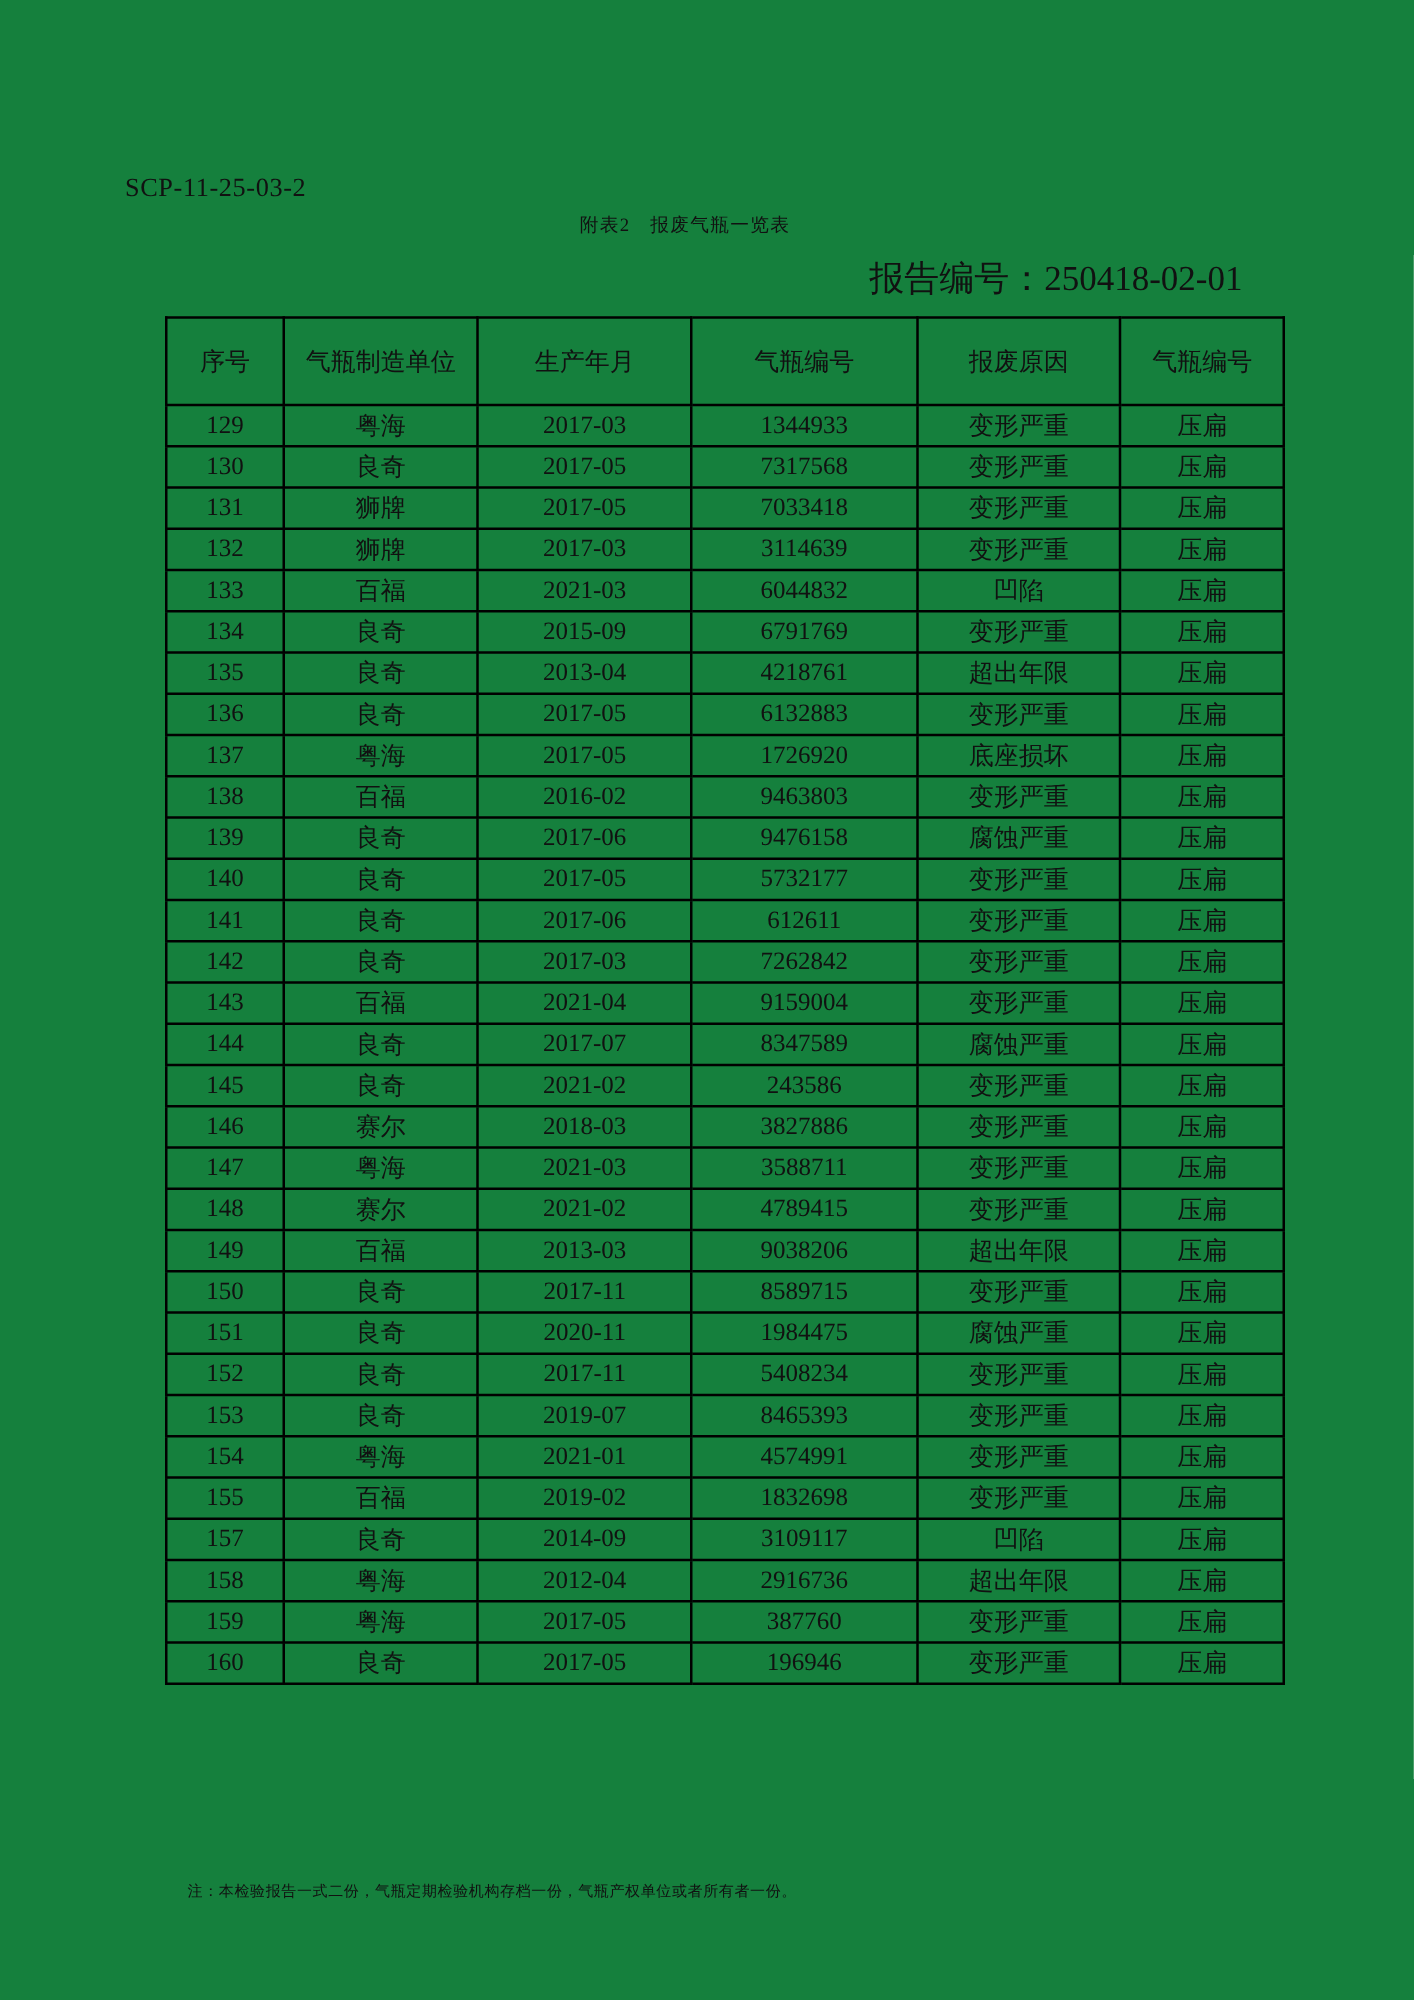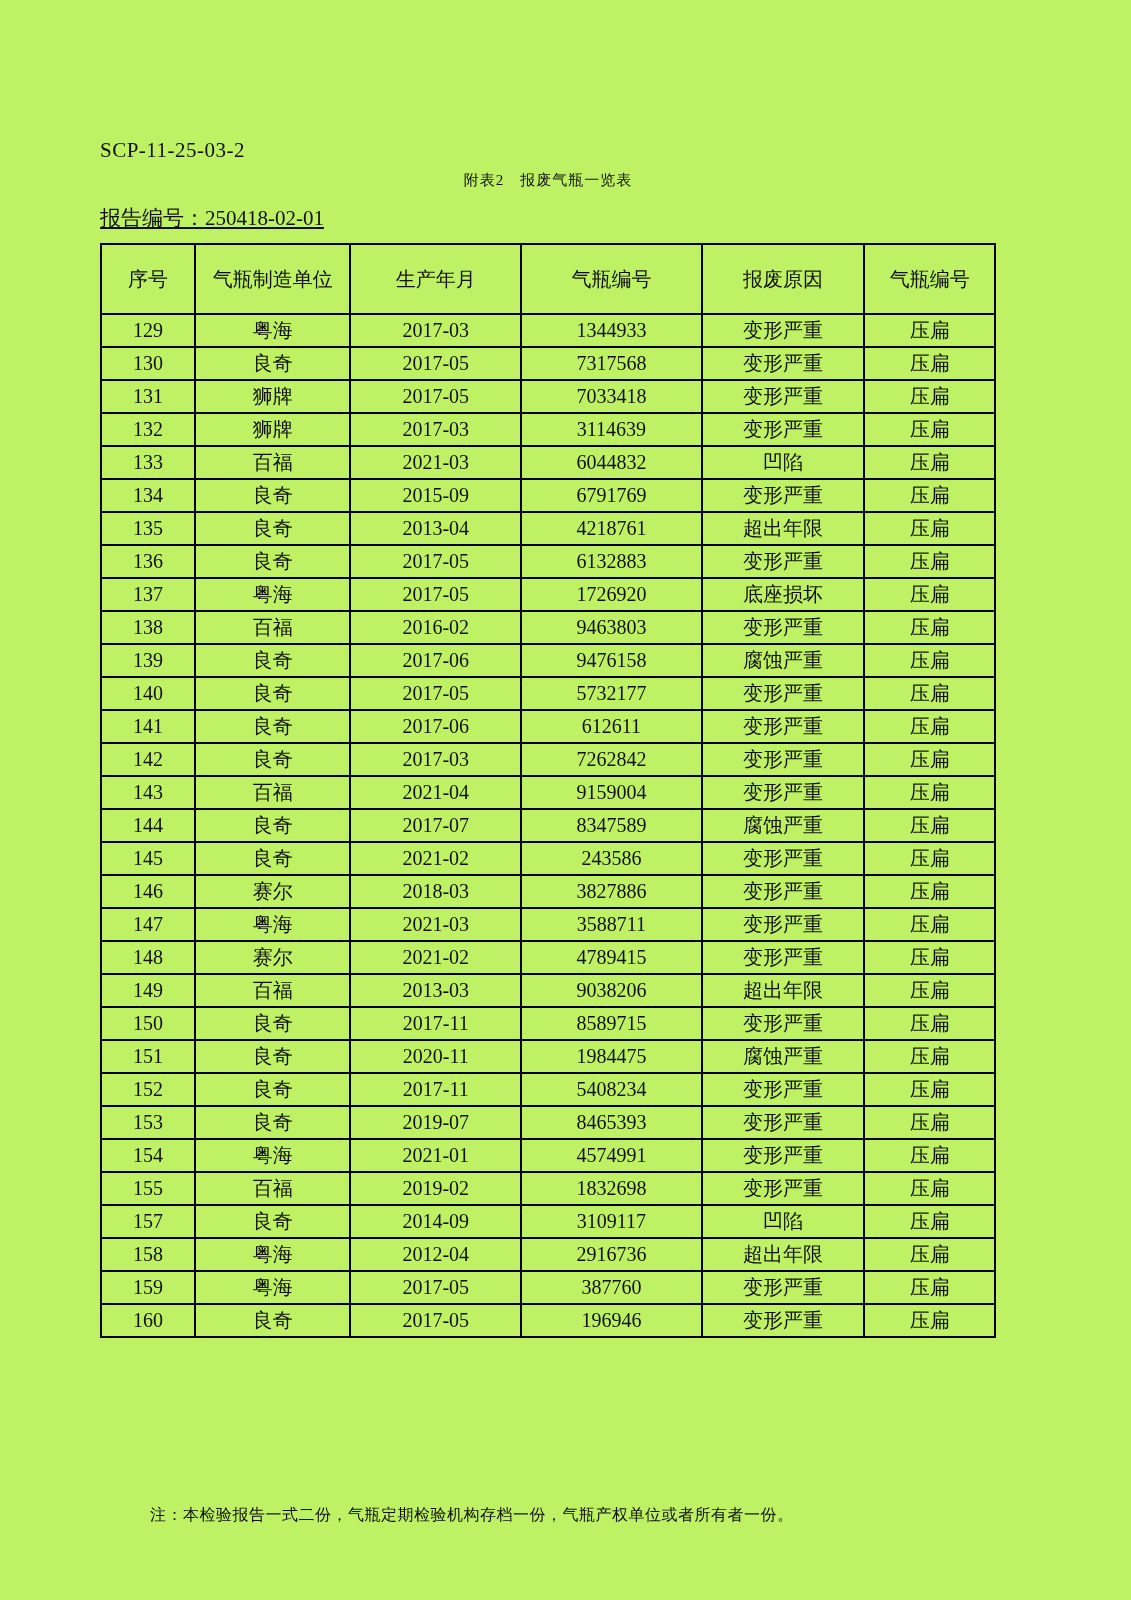--- a/index.html
+++ b/index.html
@@ -7,50 +7,51 @@
     width: 1131px;
     background: #ffffff;
     font-family: "Liberation Serif", "DejaVu Serif", serif;
     color: #111111;
   }
   body { height: 1600px; overflow: hidden; }
   .page {
     position: relative;
     width: 1131px;
     height: 1600px;
-    background: #bef264;
+    background: #15803d;
   }
   .content {
     position: absolute;
     left: 100px;
     top: 138px;
     width: 896px;
   }
   .doc-code {
     font-size: 21px;
     letter-spacing: 0.5px;
     text-align: left;
   }
   .doc-title {
     margin-top: 8px;
     text-align: center;
     font-size: 15px;
     letter-spacing: 1px;
   }
   .report-line {
     margin-top: 14px;
-    font-size: 21px;
+    text-align: right;
+    font-size: 28px;
     padding-right: 2px;
-    text-decoration: underline;
   }
   table.scrap-table {
     margin-top: 11px;
     width: 896px;
     border-collapse: collapse;
     table-layout: fixed;
+    margin-left: 32px;
   }
   table.scrap-table th,
   table.scrap-table td {
     border: 2px solid #000000;
     text-align: center;
     vertical-align: middle;
     font-weight: normal;
     font-size: 20px;
     padding: 0;
     overflow: hidden;
@@ -62,21 +63,21 @@
   col.c-maker  { width: 17.4%; }
   col.c-date   { width: 19.1%; }
   col.c-serial { width: 20.2%; }
   col.c-reason { width: 18.2%; }
   col.c-result { width: 14.6%; }
   .footnote {
     position: absolute;
     left: 150px;
     top: 1505px;
     width: 900px;
-    font-size: 16px;
+    font-size: 12px;
     letter-spacing: 0.5px;
   }
 </style>
 </head>
 <body>
 
 <div class="page">
   <div class="content">
 
     <div class="doc-code">SCP-11-25-03-2</div>

